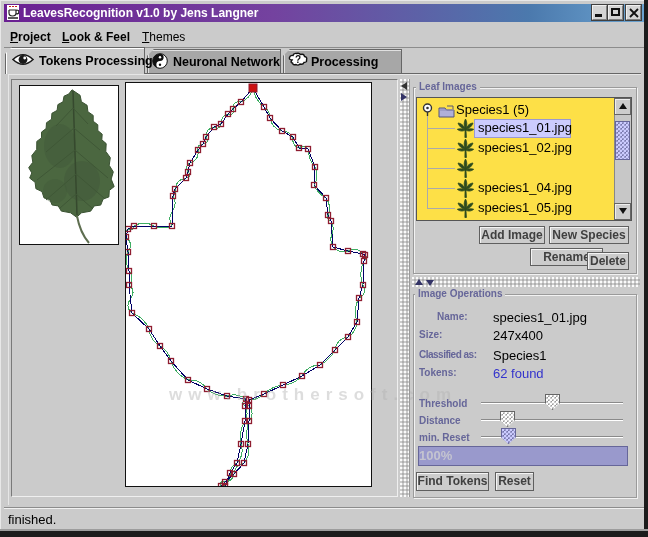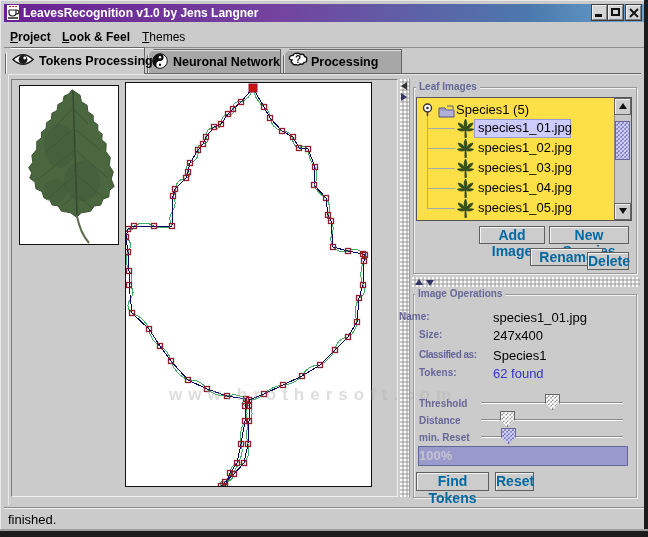--- a/index.html
+++ b/index.html
@@ -1,19 +1,19 @@
 <!DOCTYPE html>
 <html><head><meta charset="utf-8"><style>
 * { margin:0; padding:0; box-sizing:border-box; }
 html,body { width:648px; height:537px; overflow:hidden; }
 body { position:relative; background:#cbcbcb; font-family:"Liberation Sans",sans-serif; }
 .abs { position:absolute; }
 .t13 { font-size:13px; color:#000; white-space:nowrap; }
 .b12 { font-size:10px; font-weight:bold; color:#666699; white-space:nowrap; }
-.btn { position:absolute; background:#cccccc; border:1px solid #5f5f5f; box-shadow:inset 1px 1px 0 #f4f4f4; font-size:14px; font-weight:bold; color:#0369a1; text-align:center; font-family:"Liberation Sans",sans-serif; }
+.btn { position:absolute; background:#cccccc; border:1px solid #5f5f5f; box-shadow:inset 1px 1px 0 #f4f4f4; font-size:12px; font-weight:bold; color:#404040; text-align:center; font-family:"Liberation Sans",sans-serif; }
 .bumps { background-image: radial-gradient(circle at 1px 1px, #ffffff 0.8px, transparent 0.9px), radial-gradient(circle at 3px 3px, #ffffff 0.8px, transparent 0.9px), radial-gradient(circle at 2px 2px, #9a9a9a 0.8px, transparent 0.9px), radial-gradient(circle at 4px 4px, #9a9a9a 0.8px, transparent 0.9px); background-size:4px 4px; }
 .bumpsD { background-image: radial-gradient(circle at 1px 1px, #ffffff 0.7px, transparent 0.8px), radial-gradient(circle at 3px 3px, #adadad 0.7px, transparent 0.8px); background-size:4px 4px; }
 .bumpsP { background-image: radial-gradient(circle at 1px 1px, #ccccff 0.8px, transparent 0.9px), radial-gradient(circle at 3px 3px, #ccccff 0.8px, transparent 0.9px), radial-gradient(circle at 2px 2px, #7777aa 0.8px, transparent 0.9px), radial-gradient(circle at 4px 4px, #7777aa 0.8px, transparent 0.9px); background-size:4px 4px; }
 </style></head>
 <body>
 
 <div class="abs" style="left:0;top:0;width:648px;height:537px;background:#cbcbcb;border-left:1px solid #e8e8e8;border-top:1px solid #e8e8e8"></div>
 <div class="abs" style="left:644px;top:0;width:4px;height:537px;background:#1c1c1c"></div>
 <div class="abs" style="left:0;top:531px;width:648px;height:6px;background:#1c1c1c"></div>
 <div class="abs" style="left:0;top:529px;width:648px;height:2px;background:#9d9d9d"></div>
@@ -206,21 +206,20 @@
     <div style="position:absolute;left:40px;top:61px"><svg width="17" height="19" viewBox="0 0 17 19">
         <g fill="#2c4a1e" stroke="#2c4a1e" stroke-width="0.8">
           <path d="M8.5 0 C10.2 3 10.4 6.5 8.5 10.5 C6.6 6.5 6.8 3 8.5 0 Z"></path>
           <path d="M1 4 C4.2 4.4 6.8 6.3 8.5 10.5 C4.3 9.6 2.2 7.2 1 4 Z"></path>
           <path d="M16 4 C12.8 4.4 10.2 6.3 8.5 10.5 C12.7 9.6 14.8 7.2 16 4 Z"></path>
           <path d="M0.3 10.3 C3 9.4 6.2 9.8 8.5 10.8 C5.8 12.8 2.6 12.2 0.3 10.3 Z"></path>
           <path d="M16.7 10.3 C14 9.4 10.8 9.8 8.5 10.8 C11.2 12.8 14.4 12.2 16.7 10.3 Z"></path>
           <path d="M8.1 10 L8.9 10 L9.4 18.5 L7.9 18.5 Z"></path>
         </g>
       </svg></div>
-<div class="t13" style="position:absolute;left:61px;top:62px">species1_03.jpg</div>
     <div style="position:absolute;left:10px;top:90px;width:28px;height:1px;background:#aaa"></div>
     <div style="position:absolute;left:40px;top:81px"><svg width="17" height="19" viewBox="0 0 17 19">
         <g fill="#2c4a1e" stroke="#2c4a1e" stroke-width="0.8">
           <path d="M8.5 0 C10.2 3 10.4 6.5 8.5 10.5 C6.6 6.5 6.8 3 8.5 0 Z"></path>
           <path d="M1 4 C4.2 4.4 6.8 6.3 8.5 10.5 C4.3 9.6 2.2 7.2 1 4 Z"></path>
           <path d="M16 4 C12.8 4.4 10.2 6.3 8.5 10.5 C12.7 9.6 14.8 7.2 16 4 Z"></path>
           <path d="M0.3 10.3 C3 9.4 6.2 9.8 8.5 10.8 C5.8 12.8 2.6 12.2 0.3 10.3 Z"></path>
           <path d="M16.7 10.3 C14 9.4 10.8 9.8 8.5 10.8 C11.2 12.8 14.4 12.2 16.7 10.3 Z"></path>
           <path d="M8.1 10 L8.9 10 L9.4 18.5 L7.9 18.5 Z"></path>
         </g>
@@ -251,21 +250,21 @@
 <div class="btn" style="left:530px;top:248px;width:73px;height:18px;line-height:16px">Rename</div>
 <div class="btn" style="left:587px;top:252px;width:42px;height:18px;line-height:16px">Delete</div>
 
 <div class="abs bumpsD" style="left:412px;top:277px;width:228px;height:10px;background-color:#cbcbcb"></div>
 <div class="abs" style="left:415px;top:279px;width:0;height:0;border-left:4px solid transparent;border-right:4px solid transparent;border-bottom:6px solid #333366"></div>
 <div class="abs" style="left:426px;top:280px;width:0;height:0;border-left:4px solid transparent;border-right:4px solid transparent;border-top:6px solid #333366"></div>
 
 <div class="abs" style="left:413px;top:294px;width:224px;height:204px;border:1px solid #9a9a9a;box-shadow:1px 1px 0 #f2f2f2, inset 1px 1px 0 #f2f2f2"></div>
 <div class="abs b12" style="left:415px;top:288px;background:#cbcbcb;padding:0 3px">Image Operations</div>
 
-<div class="abs b12" style="left:399px;top:311px">Name:</div>
+<div class="abs b12" style="left:437px;top:311px">Name:</div>
 <div class="abs t13" style="left:493px;top:310px">species1_01.jpg</div>
 <div class="abs b12" style="left:419px;top:329px">Size:</div>
 <div class="abs t13" style="left:493px;top:328px">247x400</div>
 <div class="abs b12" style="left:419px;top:349px;letter-spacing:-0.5px">Classified as:</div>
 <div class="abs t13" style="left:493px;top:348px">Species1</div>
 <div class="abs b12" style="left:419px;top:367px">Tokens:</div>
 <div class="abs t13" style="left:493px;top:366px;color:#3333cc">62 found</div>
 
 <div class="abs b12" style="left:419px;top:398px">Threshold</div>
 <div class="abs" style="left:481px;top:402px;width:142px;height:2px;background:#8a8a8a;border-bottom:1px solid #fff"></div>

